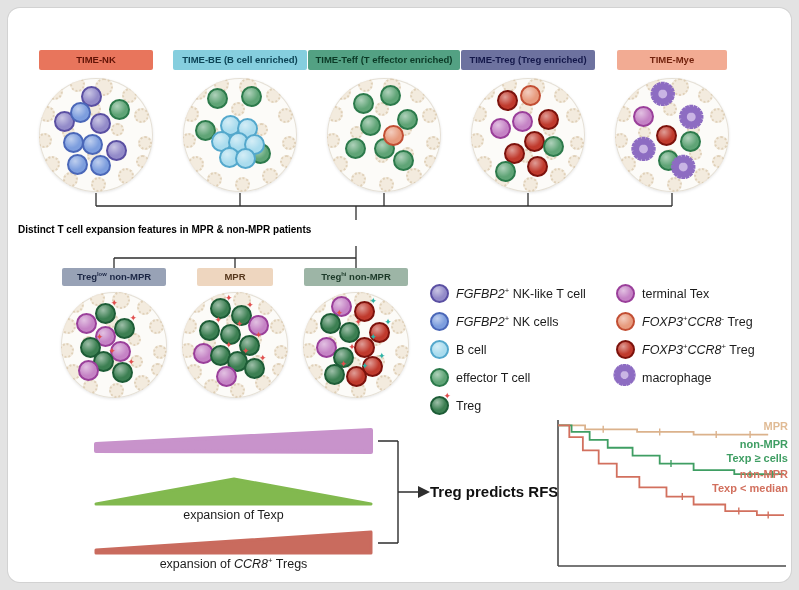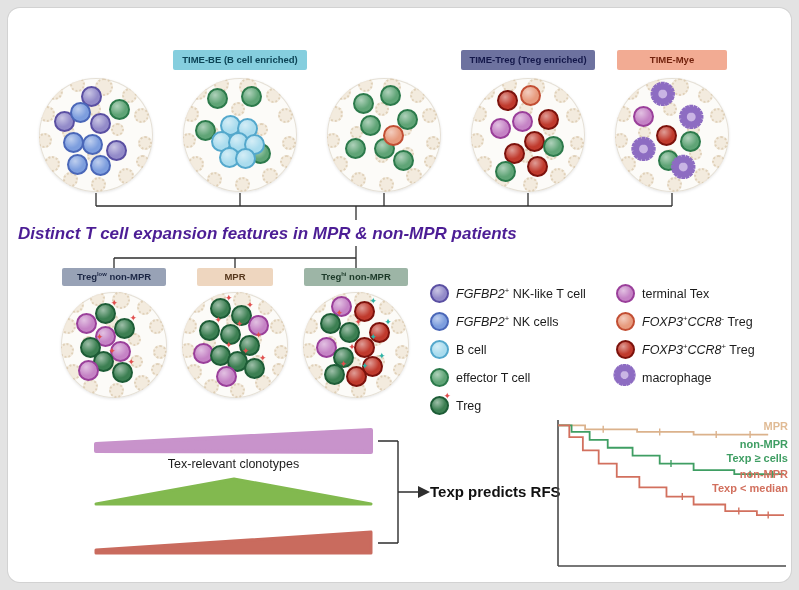--- a/index.html
+++ b/index.html
@@ -6,40 +6,42 @@
   .stage{position:relative;width:799px;height:590px;background:#e3e3e3;overflow:hidden;}
   .panel{position:absolute;left:8px;top:8px;width:783px;height:574px;background:#ffffff;border-radius:12px;box-shadow:0 0 0 1px #d2d2d2;}
   .title{position:absolute;left:0;top:16px;width:100%;text-align:center;font-weight:bold;font-size:15.5px;color:#101010;}
   .subtype-box{position:absolute;top:50px;height:20px;line-height:20px;text-align:center;font-size:9.5px;font-weight:bold;white-space:nowrap;border-radius:2px;}
   .group-box{position:absolute;top:268px;height:18px;line-height:18px;text-align:center;font-size:9.5px;font-weight:bold;white-space:nowrap;border-radius:2px;}
   .circle{position:absolute;border-radius:50%;background:#fcfbf8;box-shadow:inset 0 0 0 1px #e5e0d6,0 1px 3px rgba(0,0,0,.10);overflow:hidden;}
   .blob{position:absolute;border-radius:50%;background:#f1e8da;border:2px dotted #dbc9ae;box-sizing:border-box;opacity:.85;}
   .cell{position:absolute;border-radius:50%;box-sizing:border-box;}
   .sparkle{position:absolute;right:-4px;top:-6px;font-size:9px;line-height:1;}
   .mac{position:absolute;line-height:1;font-weight:bold;}
-  .heading2{position:absolute;left:18px;top:224px;font-size:17px;font-weight:bold;color:#4c1d95;font-style:italic;}
+  .heading2{position:absolute;left:18px;top:224px;font-size:10px;font-weight:bold;color:#000000;}
   .legend-marker-wrap{position:absolute;width:20px;height:20px;}
   .legend-marker-wrap .mac{left:-3px;top:-6px;}
   .legend-label{position:absolute;font-size:12.5px;color:#1c1c1c;white-space:nowrap;}
   sup{font-size:62%;line-height:0;}
   i{font-style:italic;}
   .trend-label{position:absolute;left:95px;width:277px;text-align:center;font-size:12.5px;color:#1c1c1c;}
   .rfs-text{position:absolute;left:430px;top:483px;font-size:15px;font-weight:bold;color:#101010;white-space:nowrap;}
   .overlay{position:absolute;left:0;top:0;pointer-events:none;}
   .km{position:absolute;left:548px;top:416px;}
   .km-label{position:absolute;right:11px;font-size:11px;font-weight:bold;text-align:right;white-space:nowrap;}
 </style>
 </head>
 <body>
 
 <div class="stage">
   <div class="panel"></div>
 
 
+  <div class="subtype-box" style="left: 39px; width: 114px; background: rgb(232, 117, 92); color: rgb(97, 19, 6);">TIME-NK</div>
   <div class="subtype-box" style="left: 173px; width: 134px; background: rgb(133, 206, 222); color: rgb(12, 68, 86);">TIME-BE (B cell enriched)</div>
+  <div class="subtype-box" style="left: 308px; width: 152px; background: rgb(83, 161, 131); color: rgb(11, 58, 38);">TIME-Teff (T effector enriched)</div>
   <div class="subtype-box" style="left: 617px; width: 110px; background: rgb(242, 171, 147); color: rgb(115, 35, 14);">TIME-Mye</div>
   <div class="subtype-box" style="left: 461px; width: 134px; background: rgb(109, 114, 159); color: rgb(20, 24, 74);">TIME-Treg (Treg enriched)</div>
 
   <div class="circle" style="left:39px;top:78px;width:114px;height:114px">
       <div class="blob" style="width: 17px; height: 17px; left: 7.46px; top: 5.18px;"></div>
       <div class="blob" style="width: 15px; height: 15px; left: 31.26px; top: -0.66px;"></div>
       <div class="blob" style="width: 18px; height: 18px; left: 55.98px; top: 0.12px;"></div>
       <div class="blob" style="width: 15px; height: 15px; left: 82.56px; top: 9.6px;"></div>
       <div class="blob" style="width: 16px; height: 16px; left: -0.0199999px; top: 28.48px;"></div>
       <div class="blob" style="width: 15px; height: 15px; left: 95.1px; top: 30.12px;"></div>
@@ -359,23 +361,24 @@
   <div class="legend-label" style="left:642px;top:315px"><i>FOXP3</i><sup>+</sup><i>CCR8</i><sup>-</sup> Treg</div>
   <span class="legend-marker-wrap" style="left:616px;top:340px">
       <div class="cell" style="width: 19px; height: 19px; border: 2.5px solid rgb(124, 18, 12); background: radial-gradient(circle at 36% 30%, rgba(255, 255, 255, 0.5), rgba(255, 255, 255, 0) 55%), rgb(192, 58, 45); left: 0px; top: 0px;"></div>
     </span>
   <div class="legend-label" style="left:642px;top:343px"><i>FOXP3</i><sup>+</sup><i>CCR8</i><sup>+</sup> Treg</div>
   <span class="legend-marker-wrap" style="left:616px;top:368px">
       <span class="mac" style="color: rgb(201, 180, 228); -webkit-text-stroke: 1.1px rgb(141, 108, 194); font-size: 27.55px;">✺</span>
     </span>
   <div class="legend-label" style="left:642px;top:371px">macrophage</div>
 
-  <div class="trend-label" style="top:457px">Tex-relevant clonotypes</div>
-
-  <div class="rfs-text">Texp predicts RFS</div>
+  <div class="trend-label" style="top:508px">expansion of Texp</div>
+  <div class="trend-label" style="top:557px">expansion of <i>CCR8</i><sup>+</sup> Tregs</div>
+
+  <div class="rfs-text">Treg predicts RFS</div>
 
   <svg class="overlay" width="799" height="590" viewBox="0 0 799 590">
     <g stroke="#2e2e2e" stroke-width="1.3" fill="none">
       <path d="M96,193 V206 M240,193 V206 M384,193 V206 M528,193 V206 M672,193 V206 M96,206 H672 M356,206 V220"></path>
     </g>
     <g stroke="#2e2e2e" stroke-width="1.3" fill="none">
       <path d="M356,246 V258 M114,258 H356 M114,258 V268 M235,258 V268 M356,258 V268"></path>
     </g>
     <polygon points="96,444 371,430 371,452 96,451" stroke-width="4" stroke-linejoin="round" style="fill: rgb(200, 147, 203); stroke: rgb(200, 147, 203);"></polygon>
     <polygon points="96,504 234,479 371,504" stroke-width="3" stroke-linejoin="round" style="fill: rgb(130, 185, 79); stroke: rgb(130, 185, 79);"></polygon>

